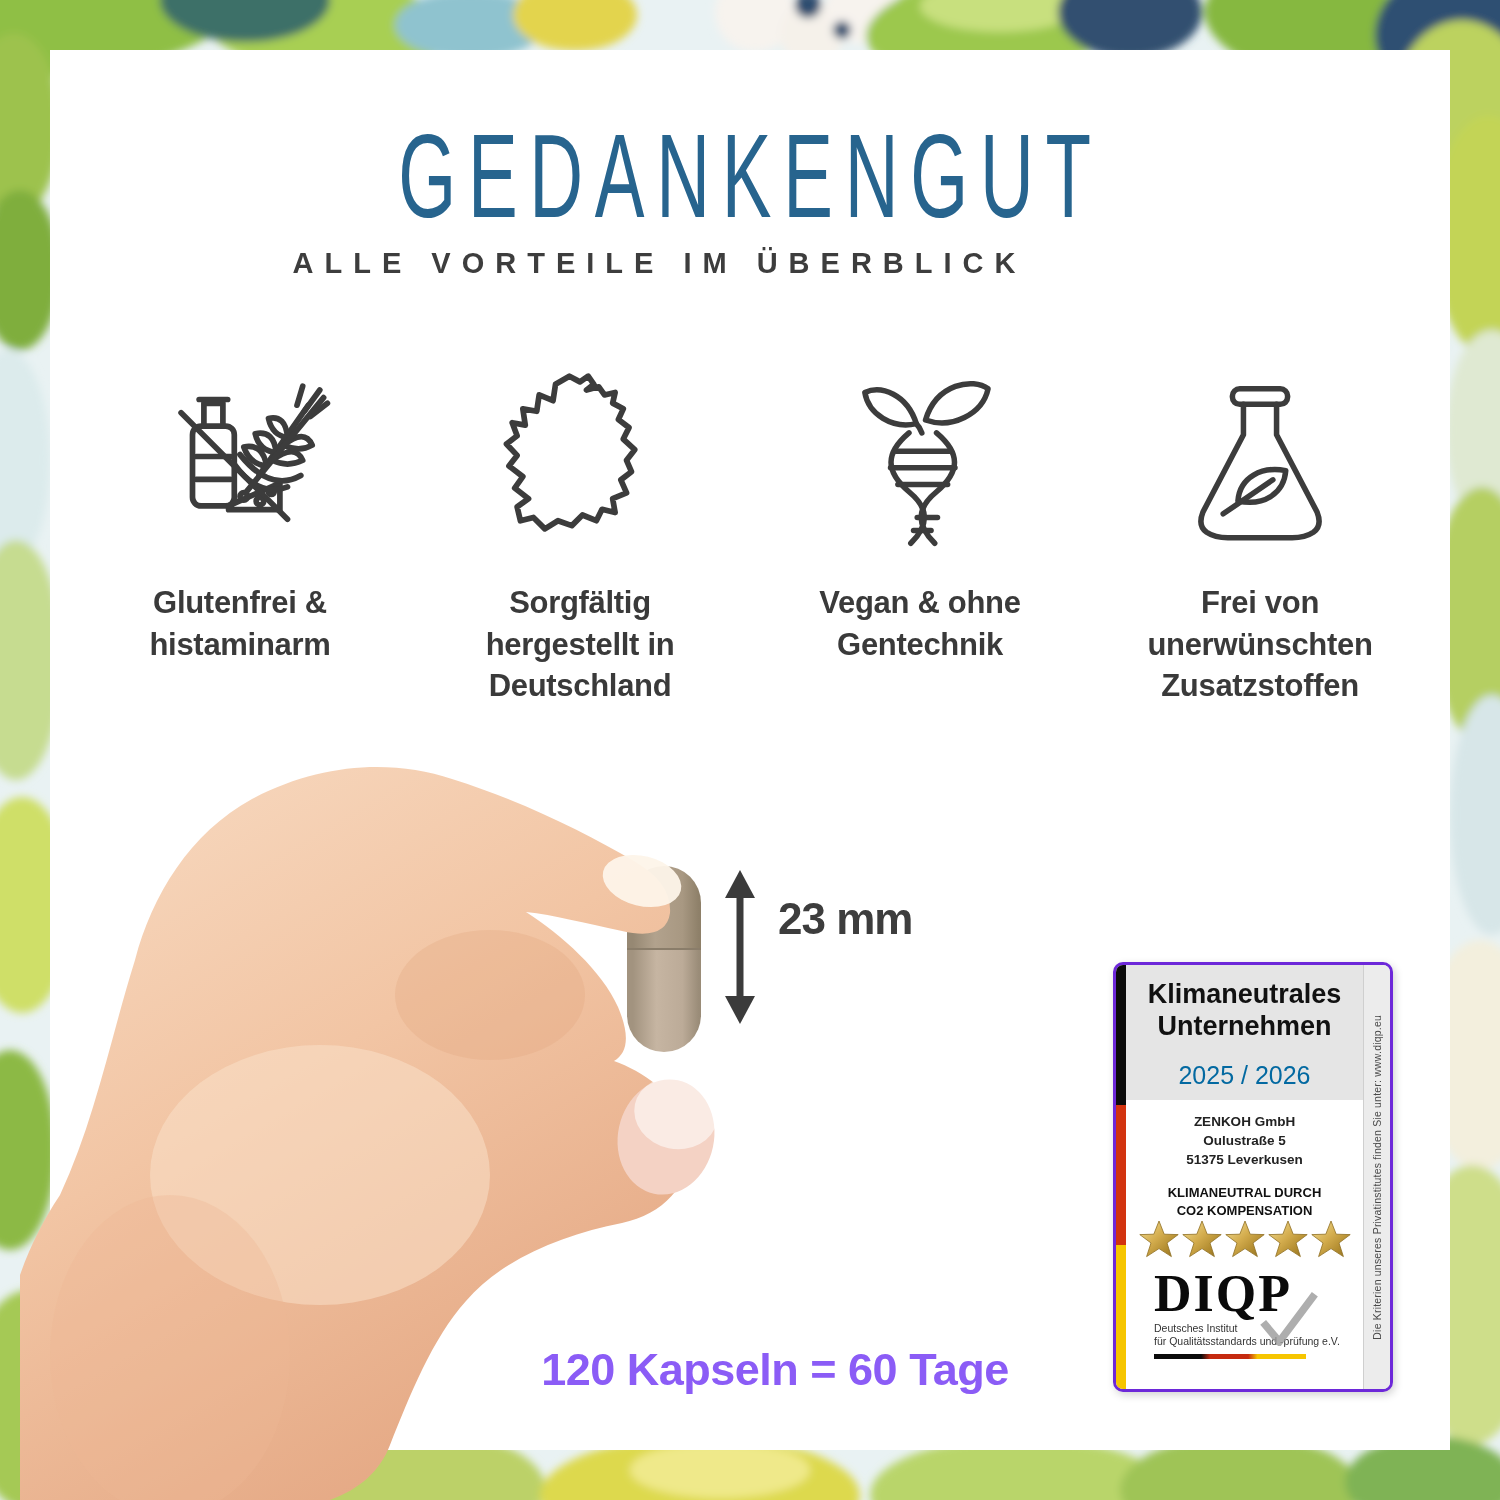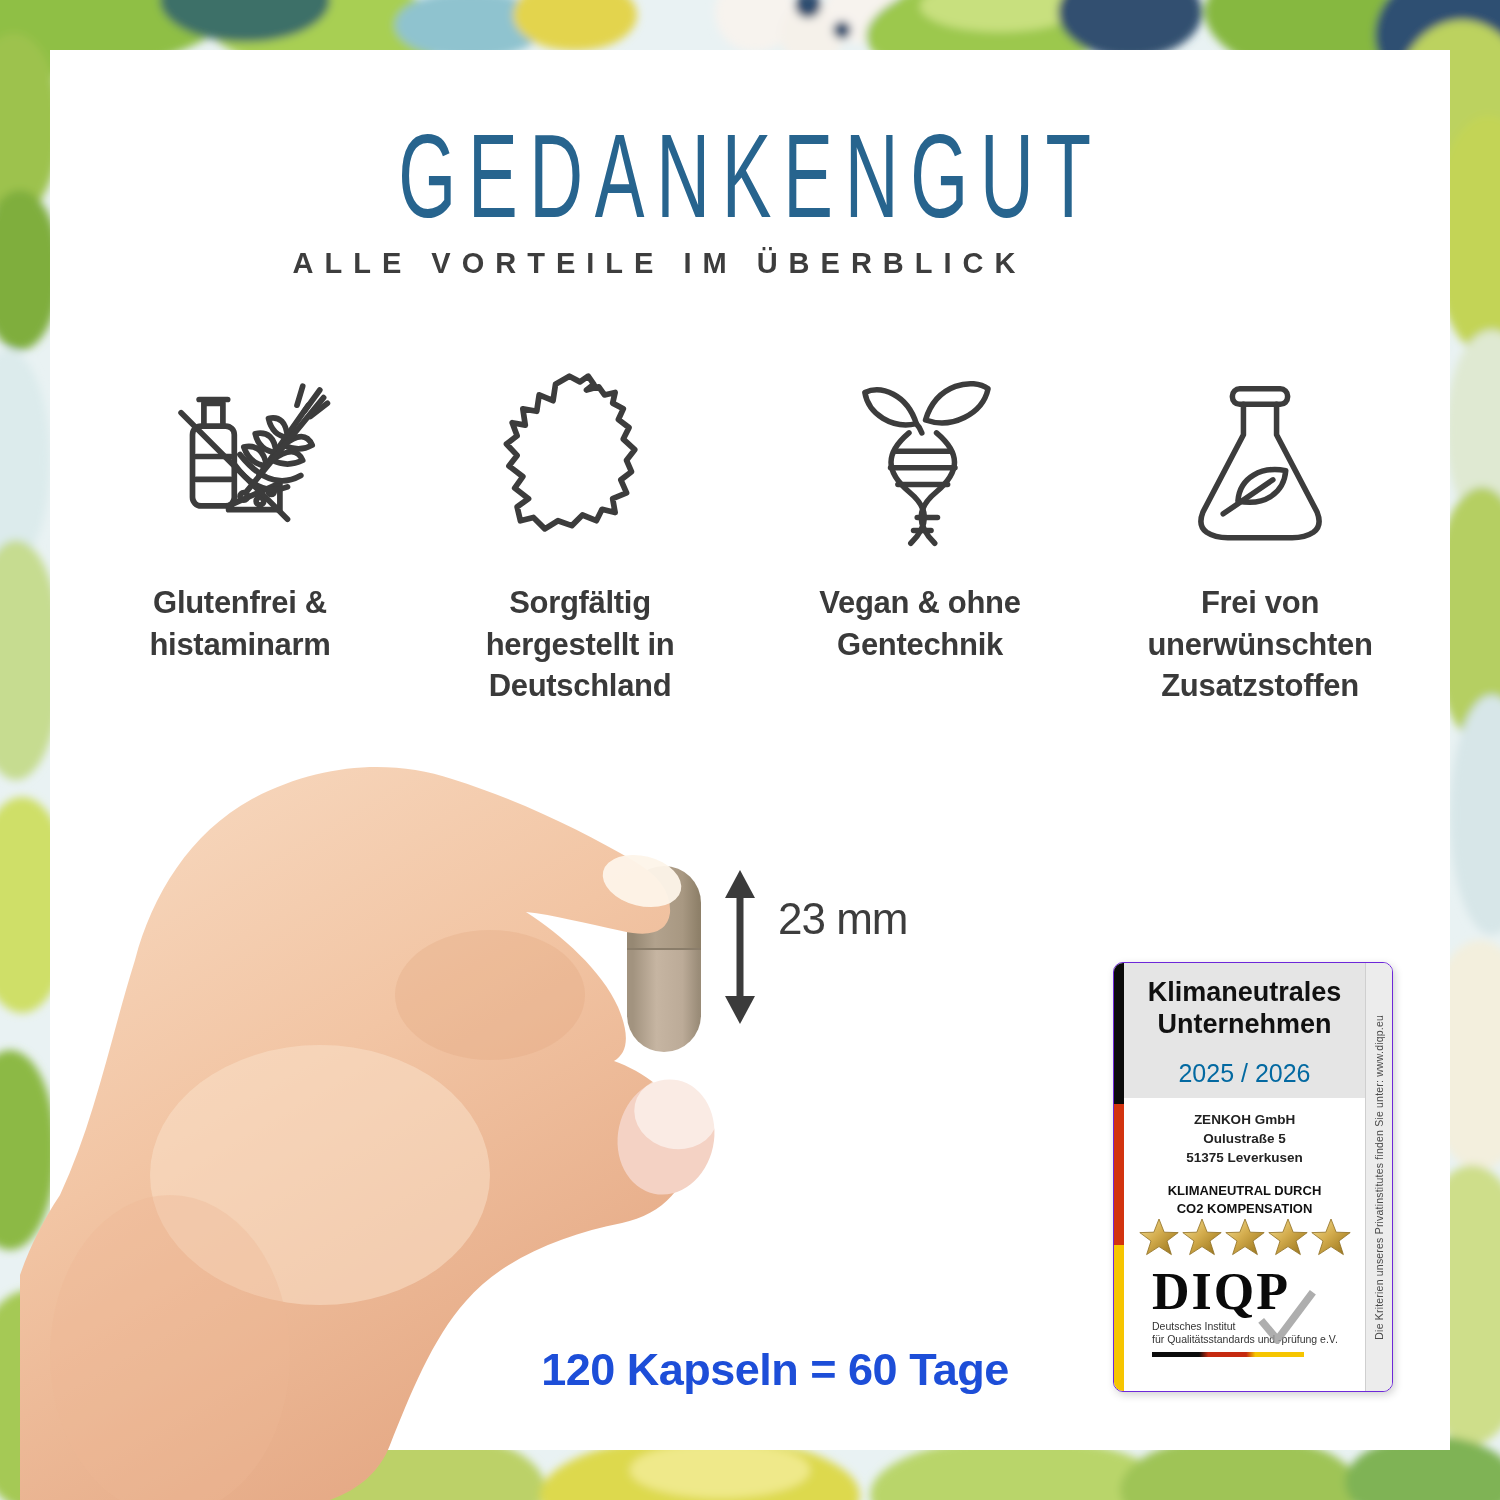--- a/index.html
+++ b/index.html
@@ -32,30 +32,30 @@
 
   
   #hand { position:absolute; left:20px; top:745px; z-index:4; }
   .capsule { position:absolute; left:627px; top:866px; width:74px; height:188px; z-index:3; }
   .cap-top { width:74px; height:84px; border-radius:37px 37px 0 0;
              background:linear-gradient(90deg,#968873 8%,#b2a28d 38%,#a89882 75%,#8e8069 97%);
              border-bottom:2px solid #8a7d6a; }
   .cap-bottom { width:74px; height:102px; border-radius:0 0 37px 37px;
              background:linear-gradient(90deg,#a2937f 8%,#c6b5a2 40%,#bcab98 75%,#9a8c78 97%); }
   #size-arrow { position:absolute; left:716px; top:868px; z-index:2; }
-  .size-label { position:absolute; left:778px; top:894px; font-size:44px; font-weight:normal;
+  .size-label { position:absolute; left:778px; top:894px; font-size:44px; font-weight:bold;
                 color:#3d3d3d; z-index:2; letter-spacing:-1px; }
 
   
   .dosage { position:absolute; left:495px; top:1344px; width:560px; text-align:center;
-            font-size:45px; font-weight:bold; color:#1d4ed8; z-index:5; letter-spacing:-0.5px; }
+            font-size:45px; font-weight:bold; color:#8b5cf6; z-index:5; letter-spacing:-0.5px; }
 
   
   .badge { position:absolute; left:1113px; top:962px; width:280px; height:430px; z-index:5;
-           background:#fff; border:1px solid #6d28d9; border-radius:10px; overflow:hidden;
+           background:#fff; border:3px solid #6d28d9; border-radius:10px; overflow:hidden;
            display:flex; box-shadow:2px 3px 8px rgba(0,0,0,.18); }
   .flag-stripe { width:10px; height:100%; flex:0 0 10px;
     background:linear-gradient(180deg,#0b0b0b 0%,#0b0b0b 33%,#d2330f 33%,#d2330f 66%,#f6c500 66%,#f6c500 100%); }
   .badge-main { flex:1; display:flex; flex-direction:column; text-align:center; min-width:0; }
   .badge-head { background:#e5e5e5; padding:13px 2px 10px 2px; }
   .badge-title { font-size:27px; font-weight:bold; color:#111; line-height:1.2; }
   .badge-years { font-size:25px; color:#0369a1; margin-top:18px; }
   .badge-company { margin-top:13px; font-size:13.5px; font-weight:bold; color:#222; line-height:1.4; }
   .badge-claim { margin-top:15px; font-size:13px; font-weight:bold; color:#111; line-height:1.35; }
   .badge-rating { margin-top:1px; font-size:37px; font-weight:bold; color:#0d0d0d; letter-spacing:1px; }

